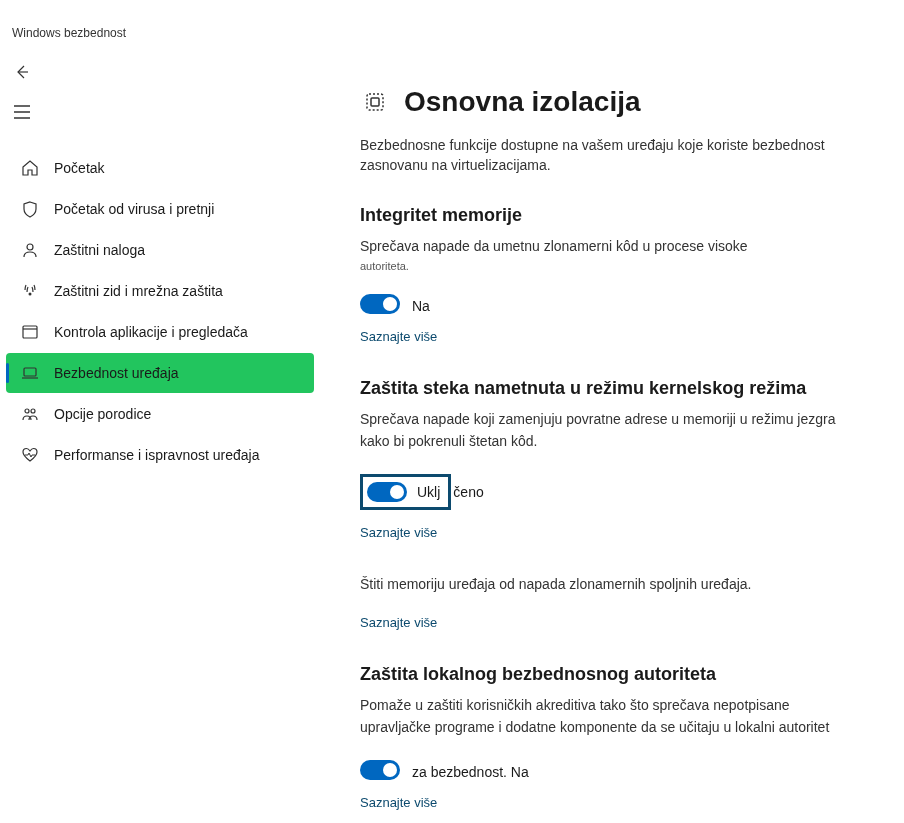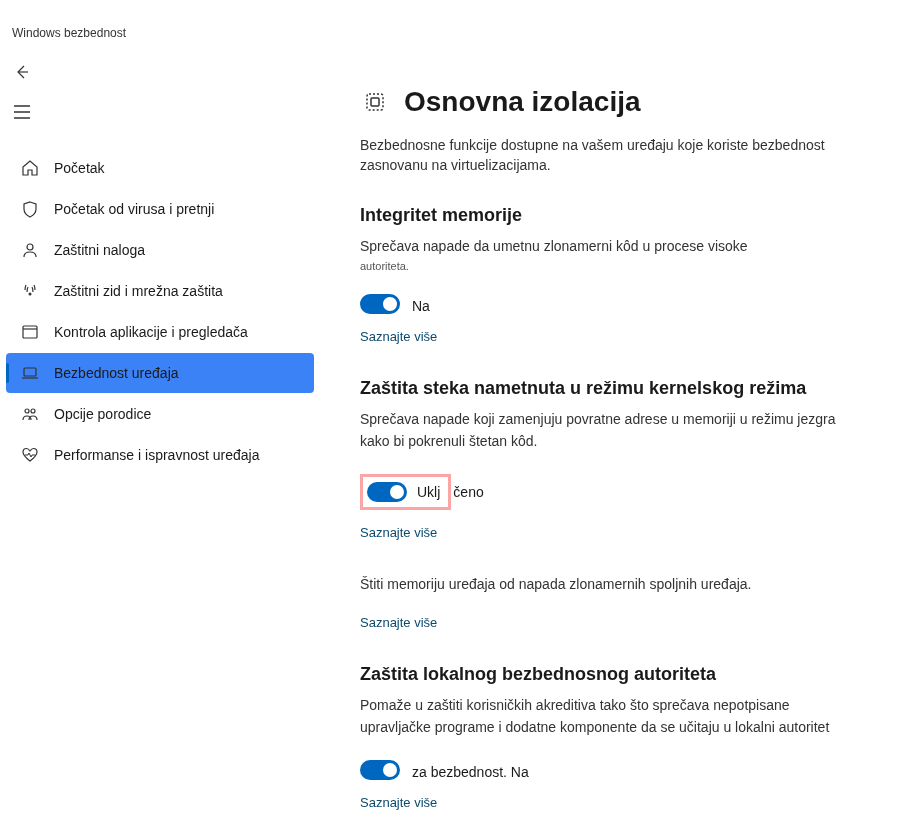--- a/index.html
+++ b/index.html
@@ -42,21 +42,21 @@
     align-items: center;
     height: 40px;
     padding-left: 14px;
     cursor: pointer;
     border-radius: 4px;
     margin: 1px 6px;
     position: relative;
     text-align: center;
   }
   .nav-item.active {
-    background: #3b82f6;
+    background: #22c55e;
   }
   .nav-item.active::before {
     content: "";
     position: absolute;
     left: 0;
     top: 10px;
     bottom: 10px;
     width: 3px;
     background: #0067c0;
     border-radius: 2px;
@@ -145,21 +145,21 @@
     font-size: 14px;
   }
   .learn-more {
     font-size: 13px;
     color: #0c4a6e;
     cursor: pointer;
   }
   .highlight-box {
     display: inline-flex;
     align-items: center;
-    border: 3px solid #fca5a5;
+    border: 3px solid #0c4a6e;
     padding: 4px 8px 4px 4px;
     height: 36px;
   }
   .highlight-box .toggle { margin-right: 10px; }
   .highlight-row {
     display: flex;
     align-items: center;
     margin-top: 22px;
     margin-bottom: 14px;
   }

